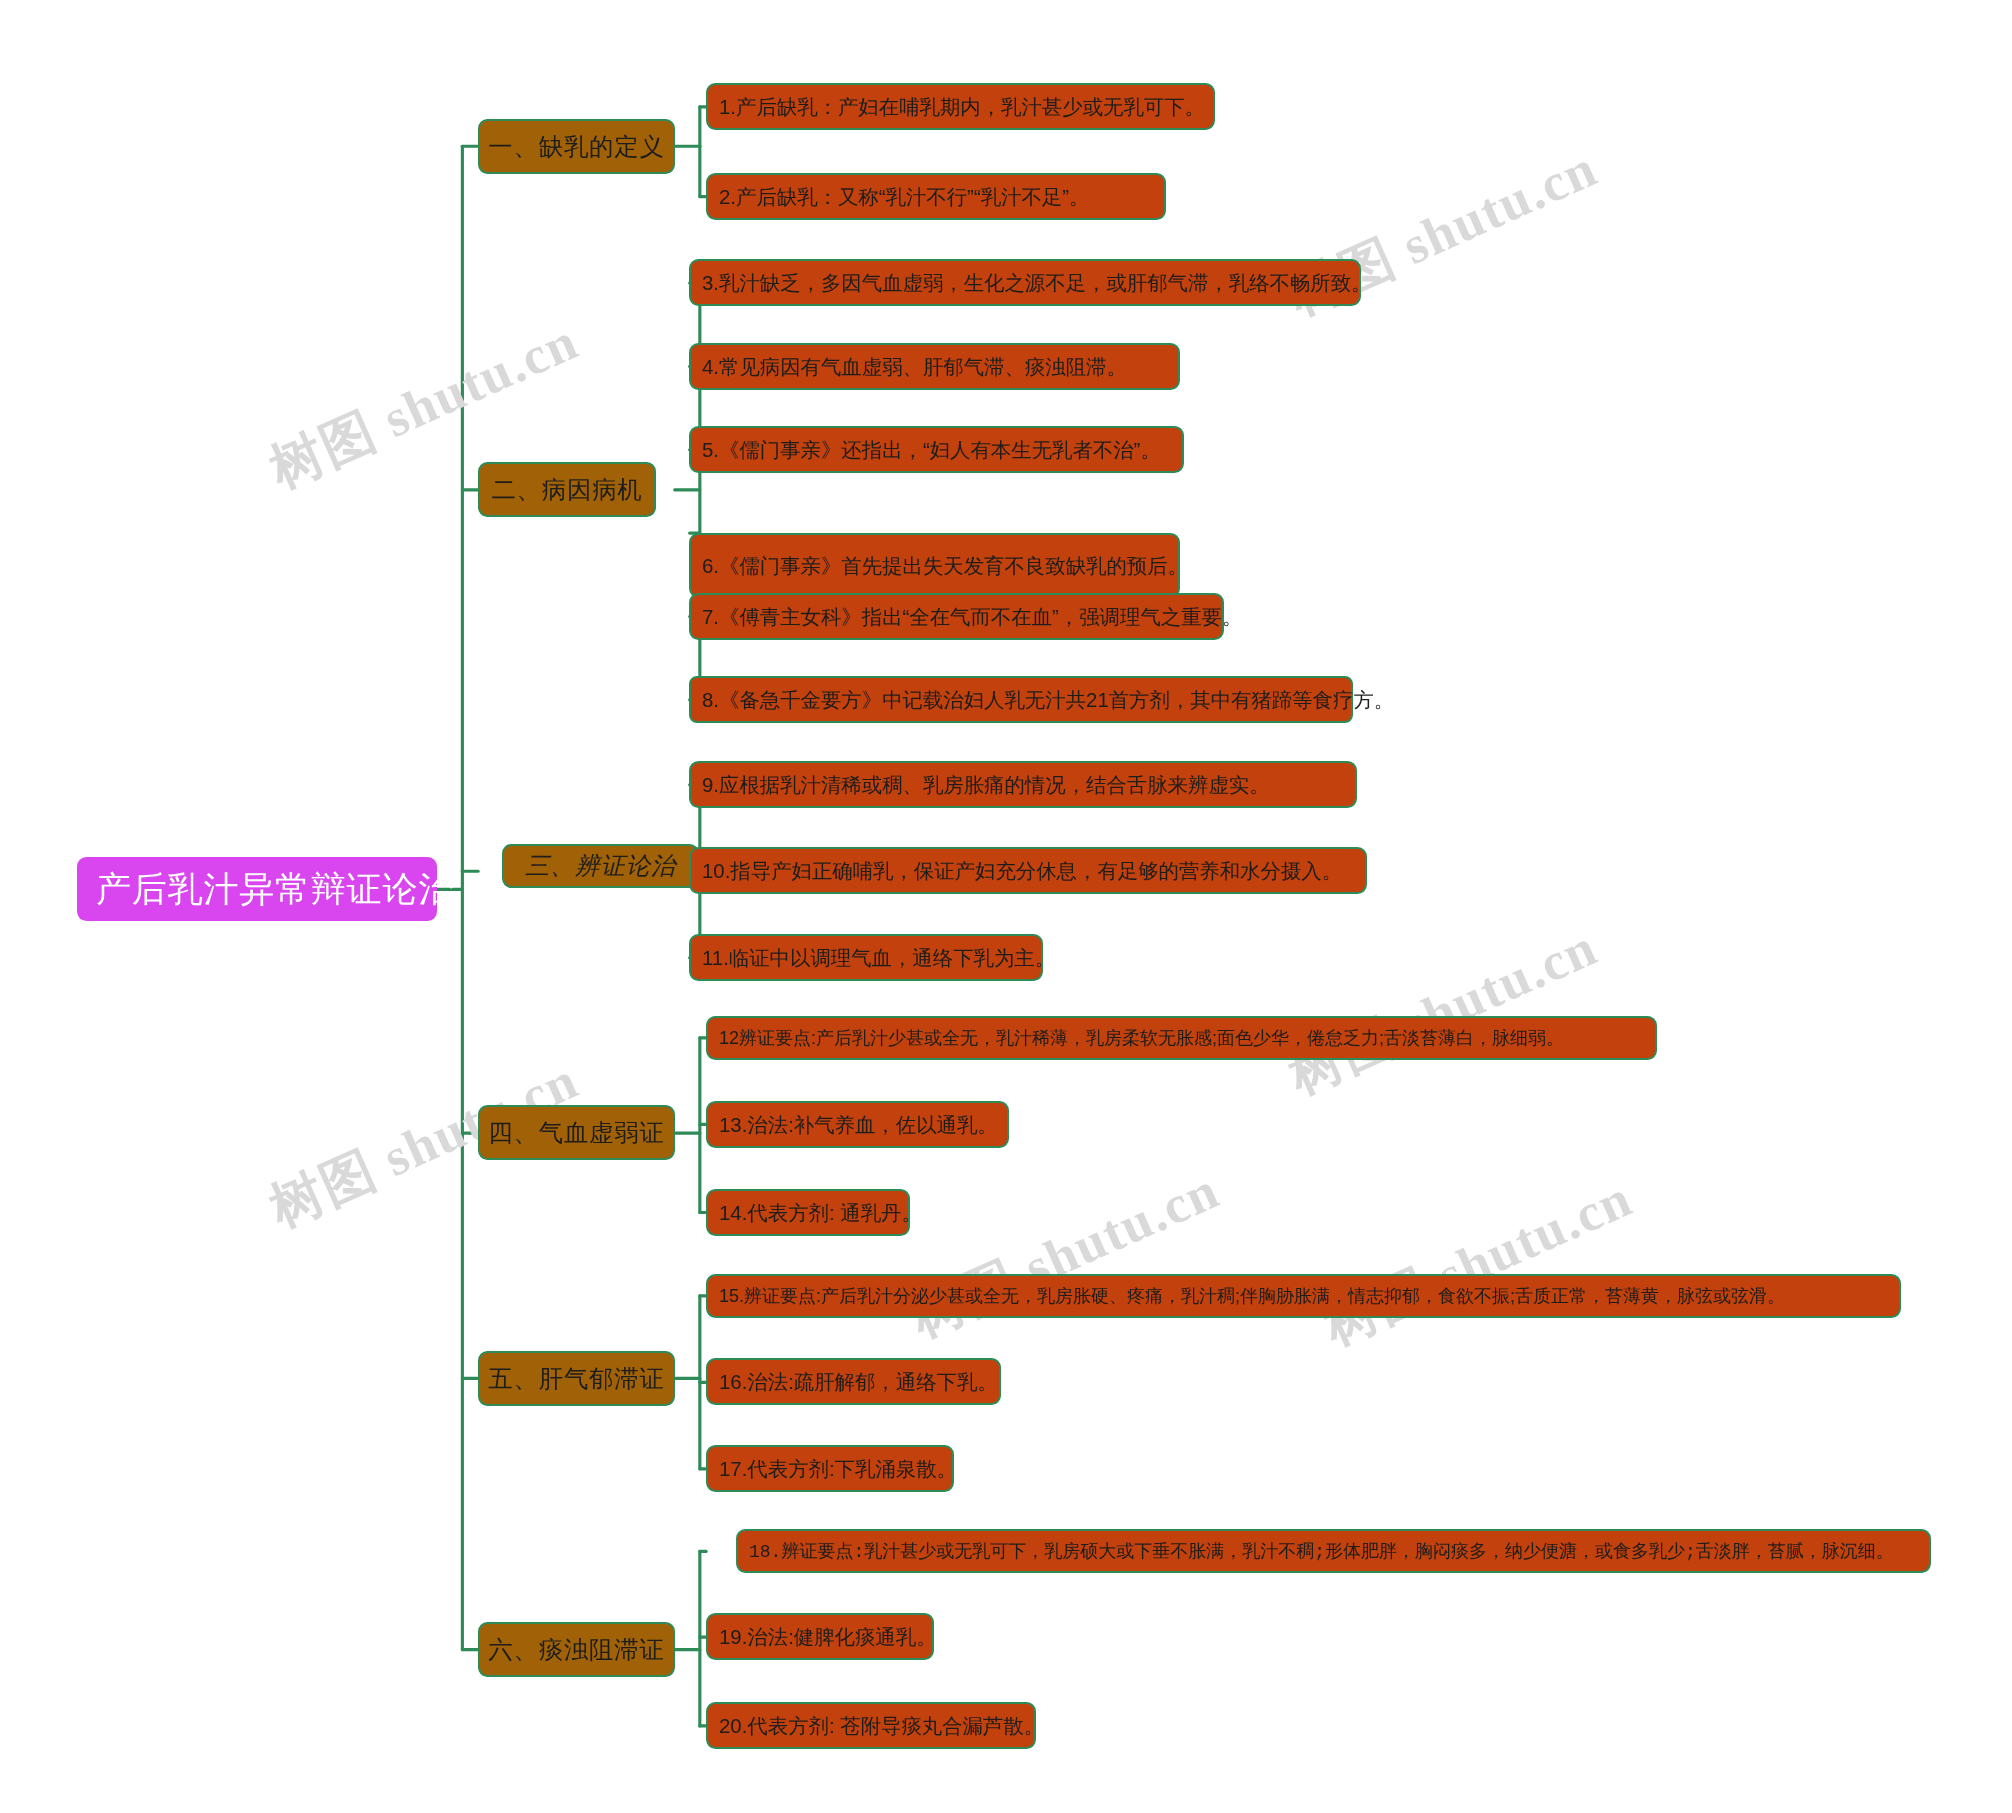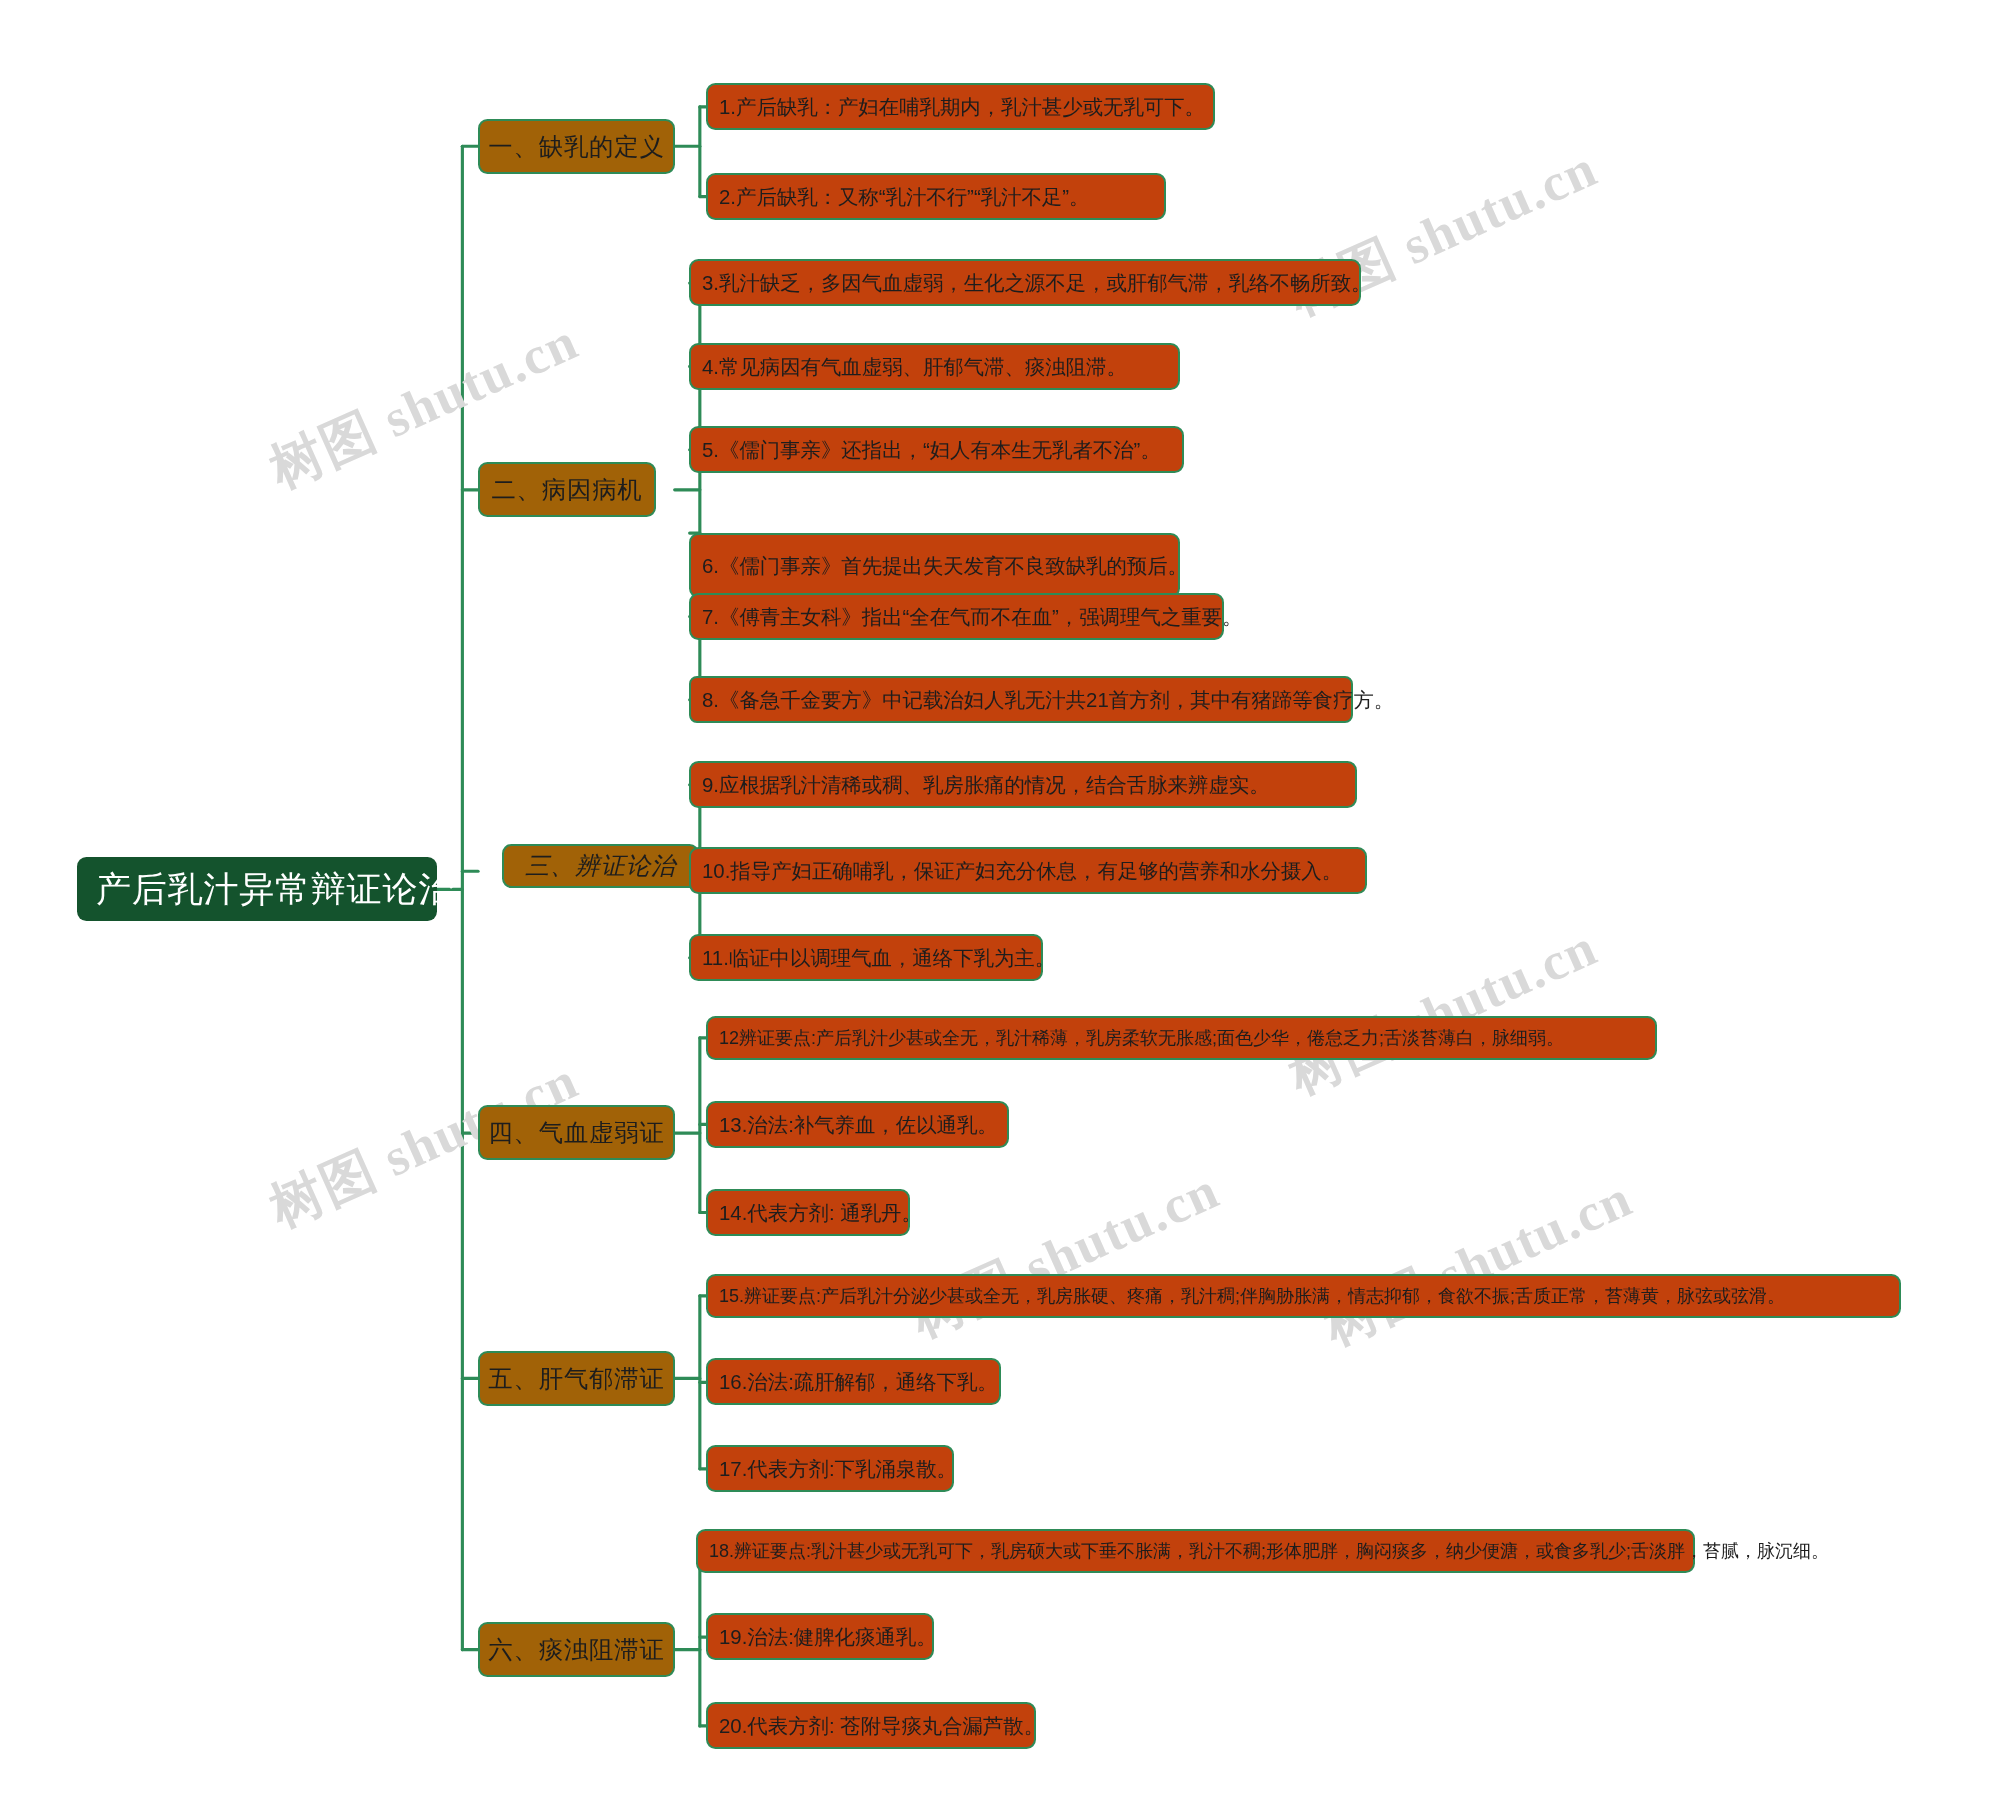--- a/index.html
+++ b/index.html
@@ -110,21 +110,21 @@
 
   <div id="watermarks">
       <div class="wm" style="left: 259px; top: 440px;">树图 shutu.cn</div>
       <div class="wm" style="left: 1278px; top: 267px;">树图 shutu.cn</div>
       <div class="wm" style="left: 259px; top: 1179px;">树图 shutu.cn</div>
       <div class="wm" style="left: 1278px; top: 1046px;">树图 shutu.cn</div>
       <div class="wm" style="left: 900px; top: 1289px;">树图 shutu.cn</div>
       <div class="wm" style="left: 1313px; top: 1297px;">树图 shutu.cn</div>
     </div>
 
-  <div class="node root" id="root-node" style="left: 77px; top: 857px; width: 360px; height: 64px; background: #14532d; color: rgb(255, 255, 255); text-align: center;">
+  <div class="node root" id="root-node" style="left: 77px; top: 857px; width: 360px; height: 64px; background: #d946ef; color: rgb(255, 255, 255); text-align: center;">
     <span>产后乳汁异常辩证论治</span>
   </div>
 
   <div id="branch-layer">
       <div class="node branch" style="left: 478px; top: 119px; width: 197px; height: 55px;">
         <span>一、缺乳的定义</span>
       </div>
       <div class="node branch" style="left: 478px; top: 462px; width: 178px; height: 55px;">
         <span>二、病因病机</span>
       </div>
@@ -186,21 +186,21 @@
       </div>
       <div class="node leaf tiny" style="left: 706px; top: 1274px; width: 1195px; height: 44px;">
         <span>15.辨证要点:产后乳汁分泌少甚或全无，乳房胀硬、疼痛，乳汁稠;伴胸胁胀满，情志抑郁，食欲不振;舌质正常，苔薄黄，脉弦或弦滑。</span>
       </div>
       <div class="node leaf" style="left: 706px; top: 1358px; width: 295px; height: 47px;">
         <span>16.治法:疏肝解郁，通络下乳。</span>
       </div>
       <div class="node leaf" style="left: 706px; top: 1445px; width: 248px; height: 47px;">
         <span>17.代表方剂:下乳涌泉散。</span>
       </div>
-      <div class="node leaf tiny" style="left: 696px; top: 1529px; width: 999px; height: 44px;">
+      <div class="node leaf tiny" style="left: 736px; top: 1529px; width: 1195px; height: 44px; font-family: Liberation Mono, monospace;">
         <span>18.辨证要点:乳汁甚少或无乳可下，乳房硕大或下垂不胀满，乳汁不稠;形体肥胖，胸闷痰多，纳少便溏，或食多乳少;舌淡胖，苔腻，脉沉细。</span>
       </div>
       <div class="node leaf" style="left: 706px; top: 1613px; width: 228px; height: 47px;">
         <span>19.治法:健脾化痰通乳。</span>
       </div>
       <div class="node leaf" style="left: 706px; top: 1702px; width: 330px; height: 47px;">
         <span>20.代表方剂: 苍附导痰丸合漏芦散。</span>
       </div>
     </div>
 

